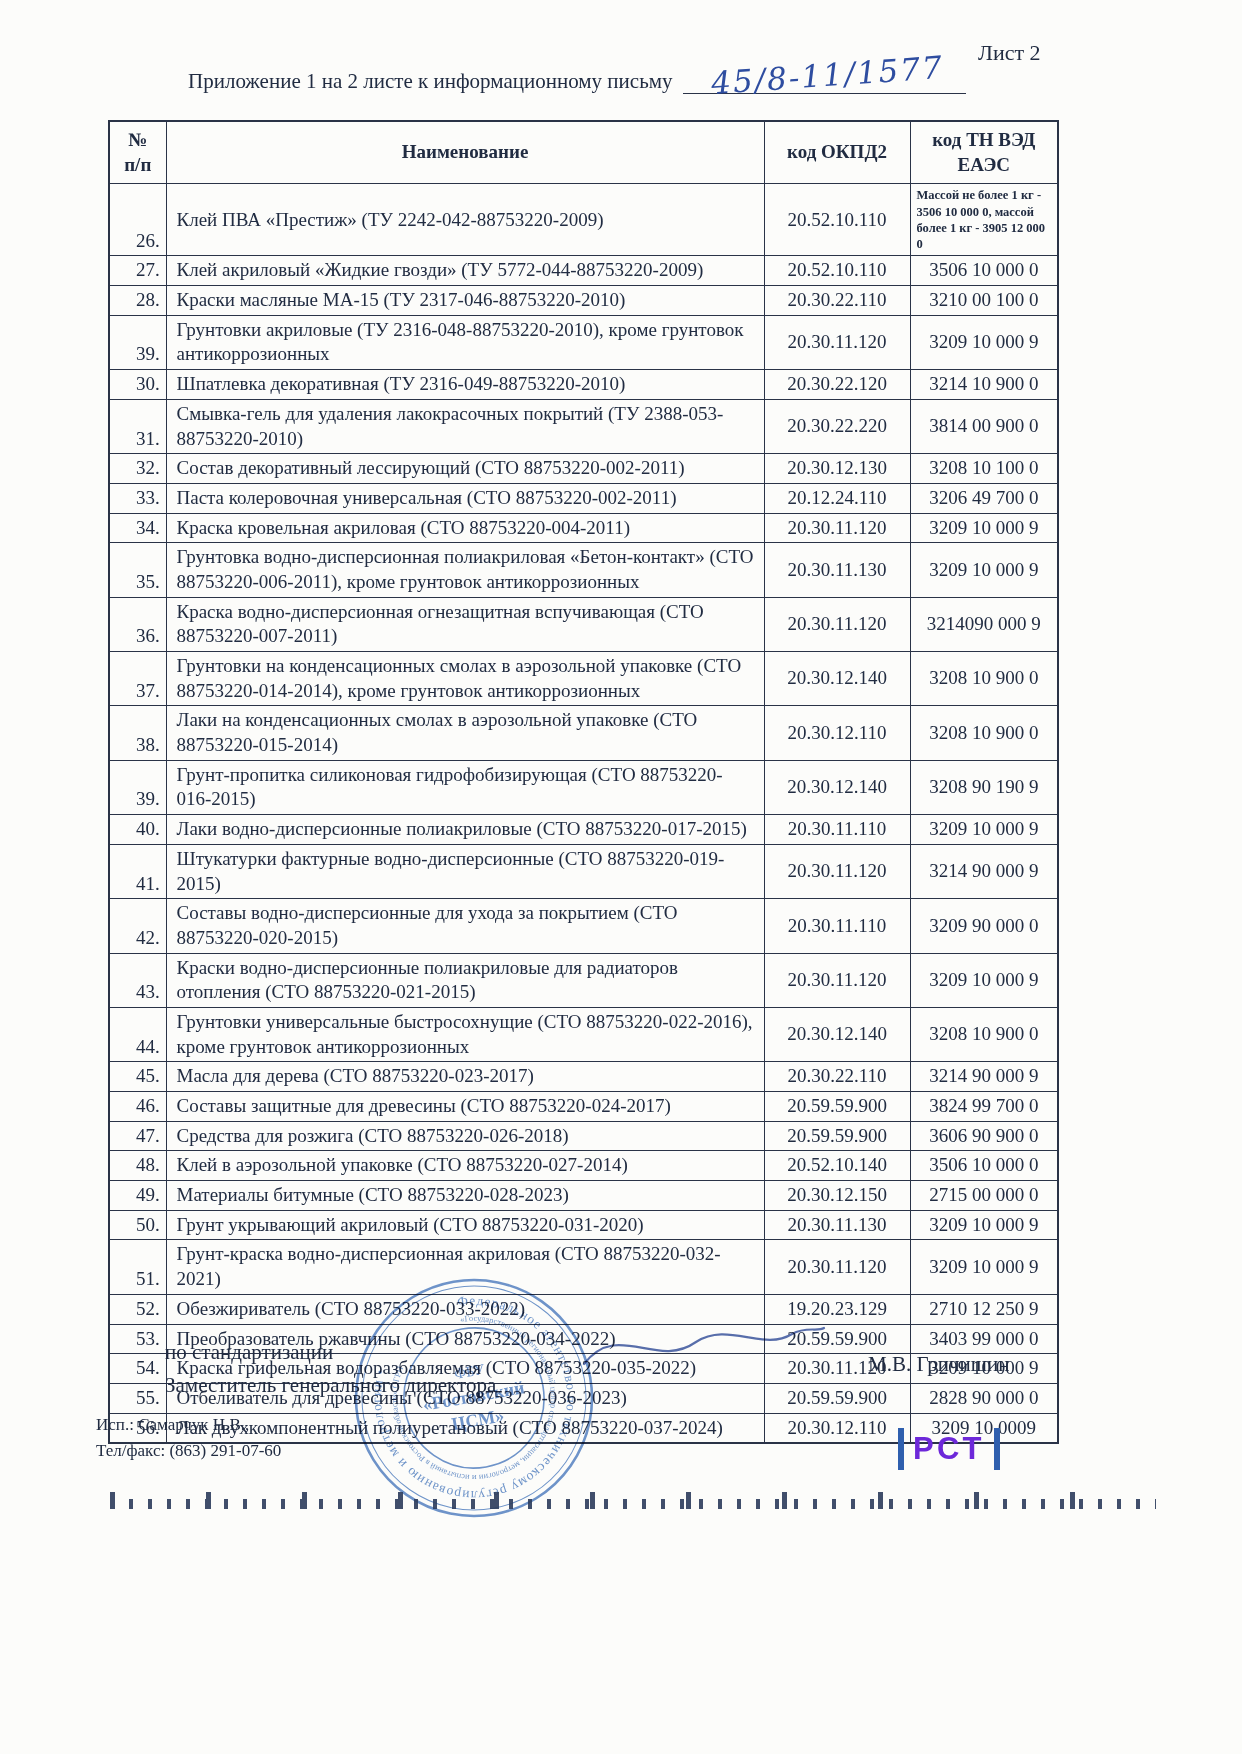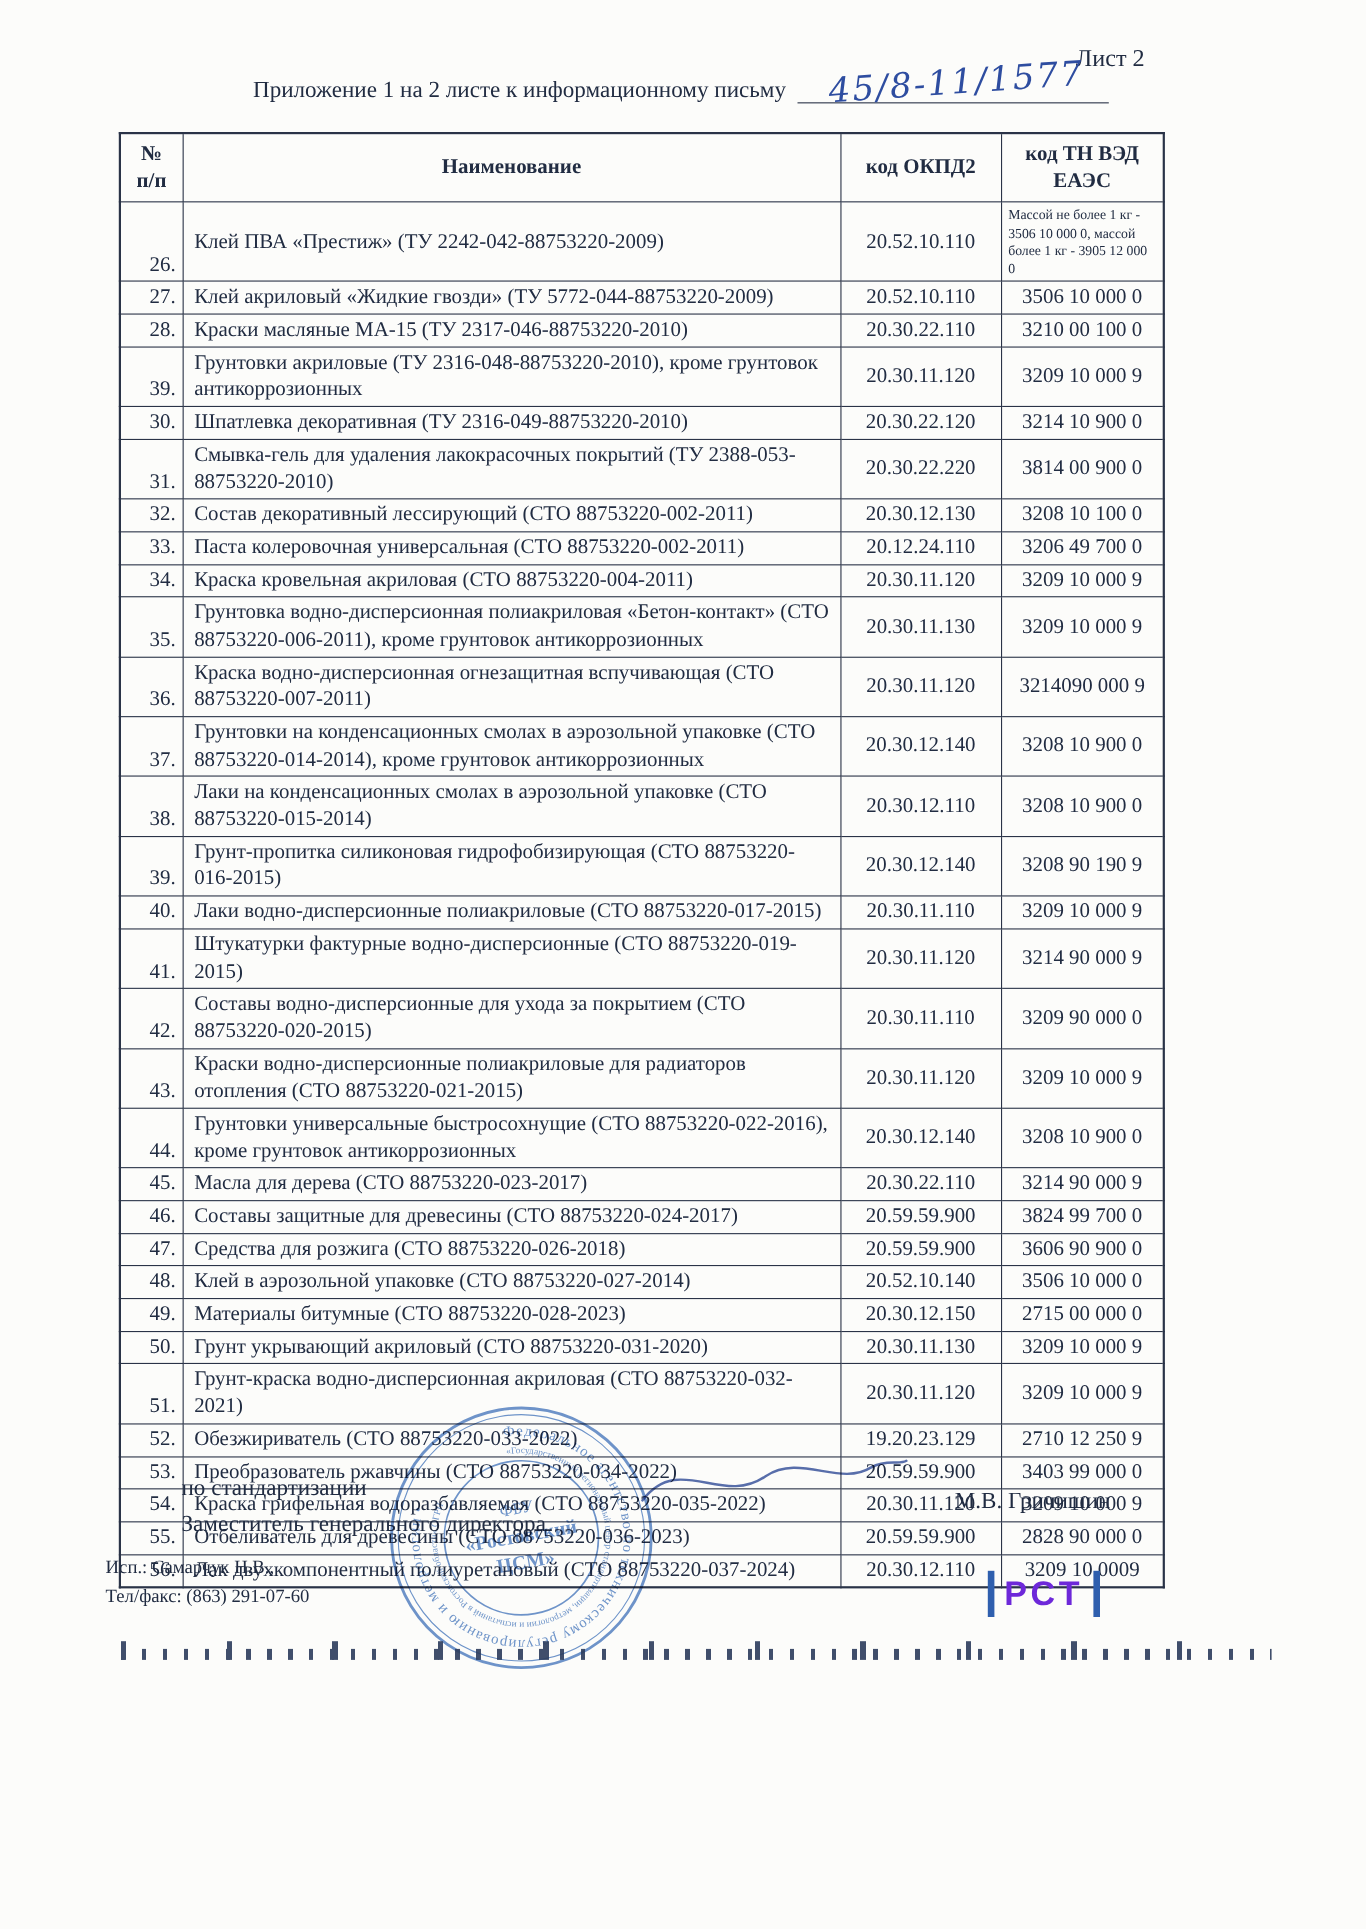--- a/index.html
+++ b/index.html
@@ -6,21 +6,21 @@
   html,body { background:#ffffff; }
   .page {
     position:relative; width:1242px; height:1754px;
     background:#fcfcfa; overflow:hidden;
     font-family:"Liberation Serif","DejaVu Serif",serif;
     color:#212c42;
   }
   .sheet-label { position:absolute; left:978px; top:40px; font-size:22px; }
   .title-row {
     position:absolute; left:188px; top:60px; width:778px;
-    display:flex; align-items:flex-end; font-size:21px;margin-left:42px;
+    display:flex; align-items:flex-end; font-size:21px;
   }
   .title-underline {
     flex:1; border-bottom:1.6px solid #2a3347; margin-left:10px;
     height:34px; position:relative;
   }
   .handwritten {
     position:absolute; left:28px; bottom:0px;
     font-size:31px; font-style:italic; color:#2e4da0;
     transform:rotate(-4deg); letter-spacing:2px; white-space:nowrap;
     font-family:"DejaVu Serif",serif;
@@ -34,21 +34,21 @@
     border:1.6px solid #2a3347; padding:2px 8px;
     font-size:19px; line-height:1.3;
   }
   .doc-table thead th { font-weight:bold; text-align:center; padding:6px 4px; vertical-align:middle; }
   td.c-num   { vertical-align:bottom; text-align:right; padding-left:26px; }
   td.c-name  { vertical-align:middle; text-align:left; padding-left:10px; }
   td.c-okpd2 { text-align:center; vertical-align:middle; white-space:nowrap; }
   td.c-tnved { text-align:center; vertical-align:middle; }
   td.c-tnved.small {
     font-size:12.5px; line-height:1.3; text-align:left;
-    padding:3px 6px; vertical-align:top; font-weight:normal;
+    padding:3px 6px; vertical-align:top; font-weight:bold;
   }
   .sig-title { position:absolute; left:165px; top:1336px; font-size:21px; line-height:1.55; }
   .sig-name  { position:absolute; left:868px; top:1352px; font-size:21px; }
   .executor  { position:absolute; left:96px; top:1412px; font-size:17px; line-height:1.55; }
   .stamp {
     position:absolute; left:348px; top:1272px; width:252px; height:252px;
     opacity:.82; mix-blend-mode:multiply; transform:rotate(-10deg);
   }
   .signature-svg { position:absolute; left:578px; top:1312px; opacity:.85; mix-blend-mode:multiply; }
   .rst-logo {

